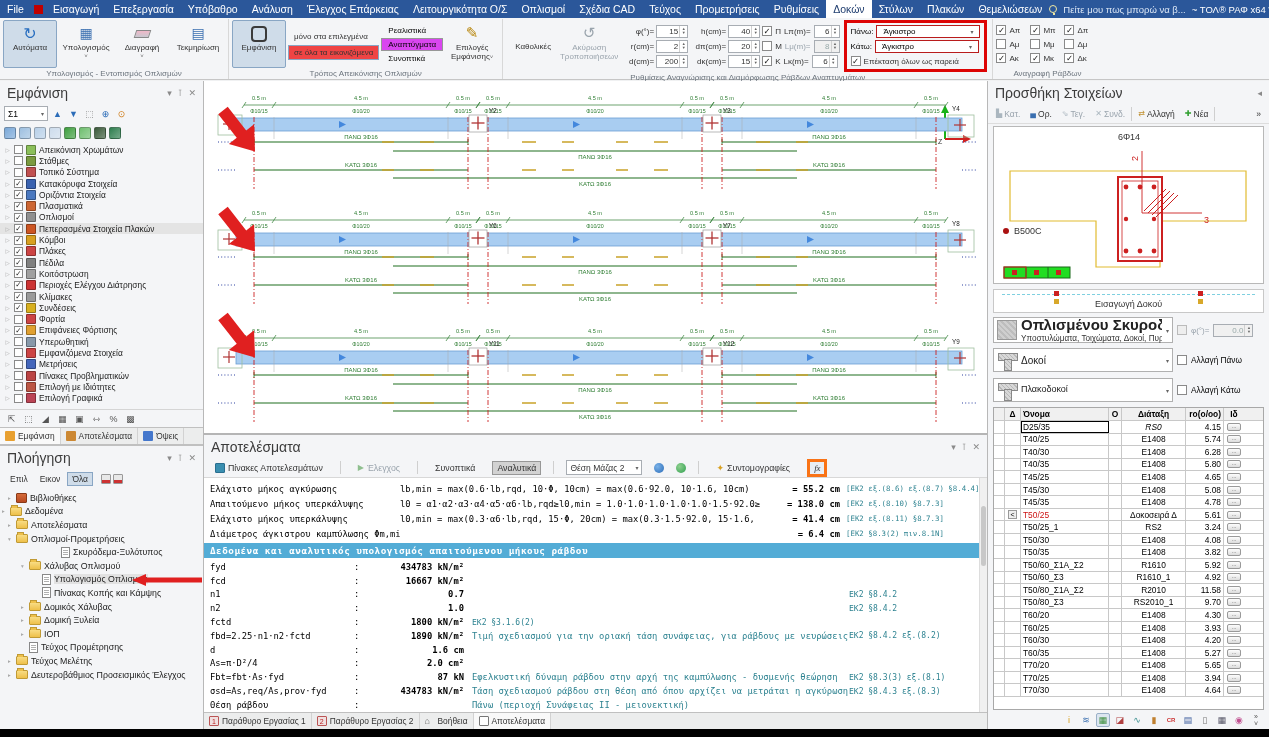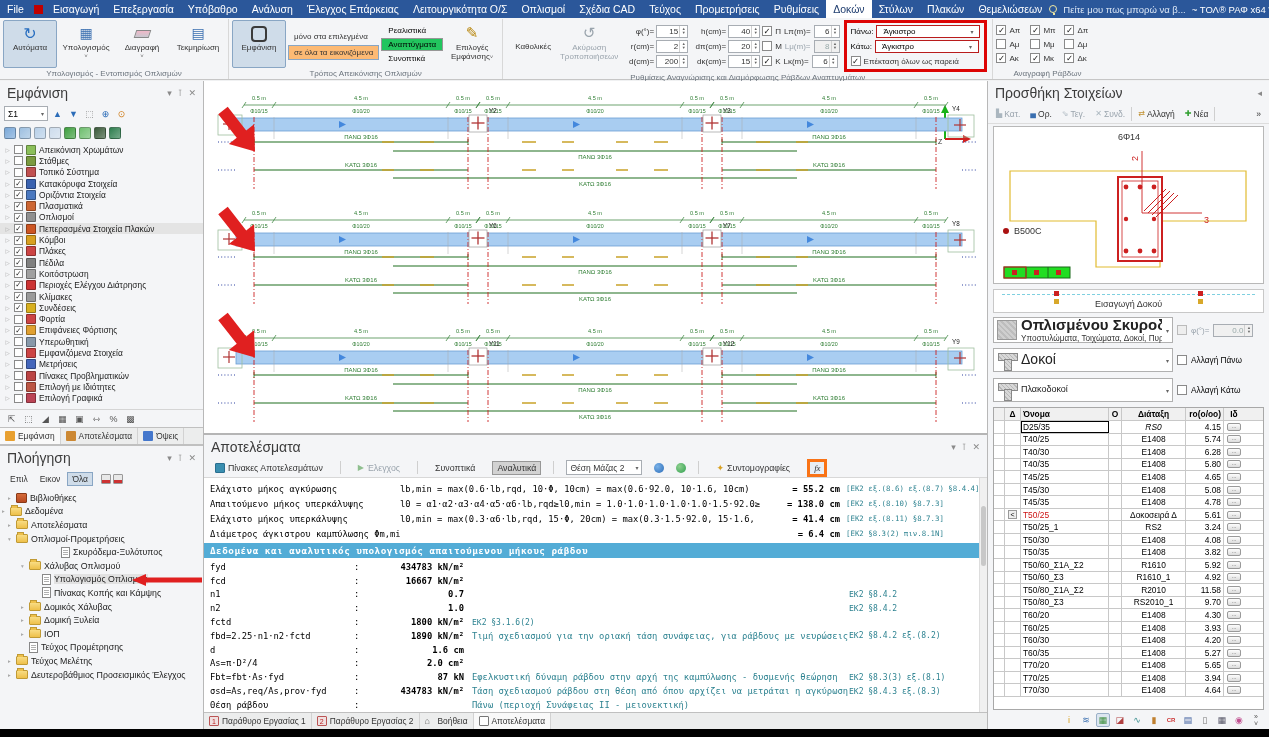--- a/index.html
+++ b/index.html
@@ -20,23 +20,23 @@
   .ribbon{height:62px;background:#f4f5f7;border-bottom:1px solid #c6c6c6;display:flex;padding-top:1px}
   .rgroup{display:flex;flex-direction:column;border-right:1px solid #d8d8d8;padding:1px 3px 0}
   .rg-body{flex:1;display:flex;align-items:stretch;gap:2px}
   .rg-label{height:11px;font-size:8px;color:#6a737c;text-align:center;white-space:nowrap;padding:1px 4px 0}
   .bigbtn{width:54px;display:flex;flex-direction:column;align-items:center;padding-top:2px;font-size:8px;text-align:center;color:#333;border:1px solid transparent;border-radius:2px;line-height:1.1}
   .bigbtn .bicon{height:21px;display:flex;align-items:center;justify-content:center}
   .pressed{background:#cfdce9;border-color:#89a6c4}
   .disabledbtn{color:#9aa4ad}
   .stackcol{display:flex;flex-direction:column;justify-content:center;gap:1px}
   .widebtn{font-size:8px;height:15px;display:flex;align-items:center;padding:0 5px;border:1px solid transparent;color:#333;white-space:nowrap}
-  .widebtn.on{background:#fdba74;border-color:#89a6c4}
+  .widebtn.on{background:#ef4444;border-color:#89a6c4}
   .modebtn{font-size:8px;height:13px;display:flex;align-items:center;padding:0 6px;border:1px solid transparent;white-space:nowrap}
-  .modebtn.active{background:#22c55e;border-color:#979797}
+  .modebtn.active{background:#d946ef;border-color:#979797}
   .numfield{display:flex;align-items:center;gap:2px;font-size:8px;height:14px;color:#333}
   .nf-label{width:36px;text-align:right;white-space:nowrap}
   .nf-box{width:32px;height:13px;border:1px solid #a8adb3;background:#fff;position:relative;display:flex;align-items:center;justify-content:flex-end;padding-right:9px;font-size:8px}
   .nf-box.dis{background:#f0f0f0;color:#9aa}
   .nf-spin{position:absolute;right:0;top:0;bottom:0;width:8px;border-left:1px solid #d0d0d0;display:flex;flex-direction:column;align-items:center;justify-content:center;font-size:4px;color:#666;line-height:1.1}
   .cb{width:10px;height:10px;border:1px solid #8a8a8a;background:#fff;display:inline-flex;align-items:center;justify-content:center;font-size:8.5px;color:#222;line-height:1;flex:none}
   .cb.on::before{content:"✓"}
   .cb.blue{border-color:#2f7fd0}
   .cb.blue.on{background:#3b8ede;color:#fff}
   .cb.dis{background:#eee;border-color:#bbb}
@@ -1311,21 +1311,21 @@
               <span>▲</span>
               <span>▼</span>
             </span>
         </div>
       </div>
 
       <div class="combo-row">
         <div class="bigcombo" style="height:24px">
           <span class="cicon tee"></span>
           <span class="ctxt">
-              <div class="ctitle" style="font-weight:normal;font-size:14px">Δοκοί</div>
+              <div class="ctitle" style="font-weight:normal;font-size:10px">Δοκοί</div>
             </span>
           <span class="caret">▾</span>
         </div>
         <span class="cb"></span>
         <span style="font-size:8.3px">Αλλαγή Πάνω</span>
       </div>
 
       <div class="combo-row">
         <div class="bigcombo" style="height:24px">
           <span class="cicon tee"></span>

